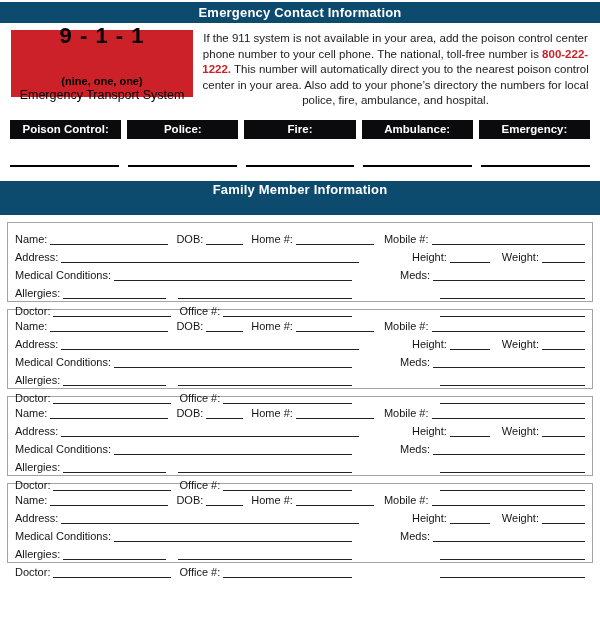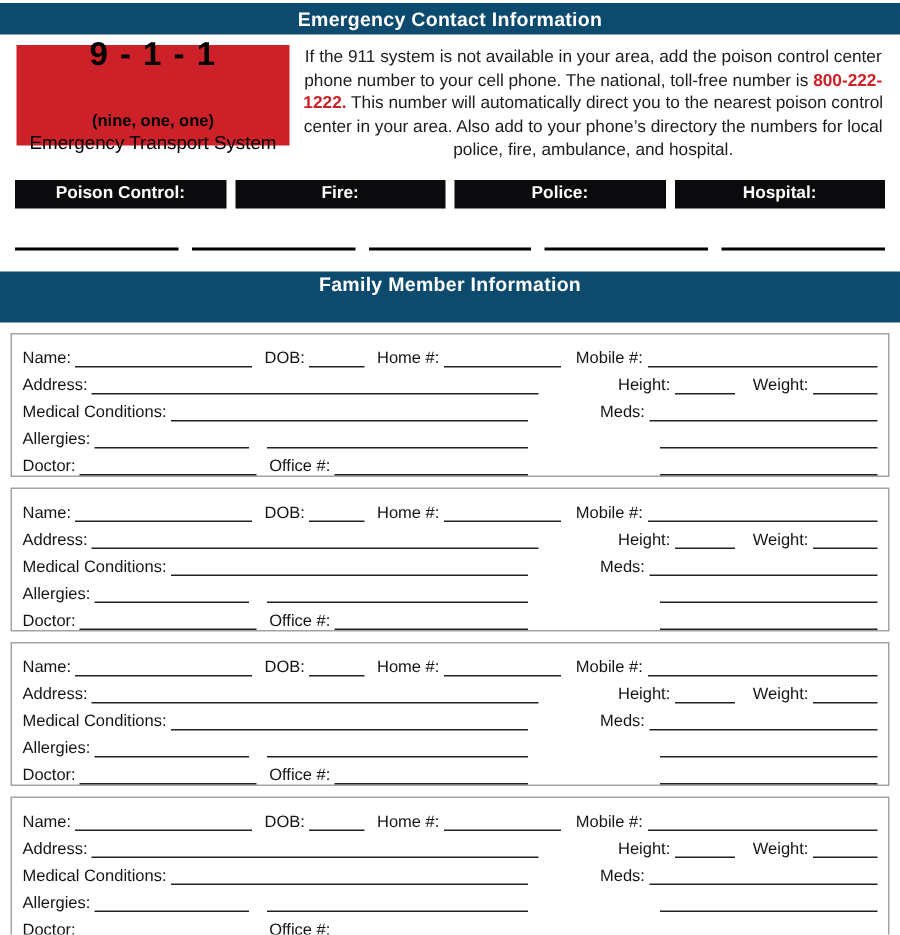--- a/index.html
+++ b/index.html
@@ -35,21 +35,21 @@
     flex: 1; background: #0b0b0d; color: #fff;
     font-weight: bold; font-size: 11.5px; text-align: center;
     height: 19px; line-height: 19px;
   }
   .contact-lines { display: flex; gap: 9px; margin: 26px 10px 0 10px; }
   .contact-line { flex: 1; border-bottom: 2px solid #000; height: 2px; }
   .family-bar { margin-top: 14px; height: 34px; line-height: 18px; }
   #member-boxes { margin: 0 7px; }
   .member-box {
     border: 1.5px solid #a3a3a3;
-    margin-top: 7px; height: 96px;
+    margin-top: 7px; height: 80px;
     padding: 4px 7px 0 7px;
     font-size: 11px; color: #151515;
   }
   .frow { display: flex; align-items: flex-end; height: 18px; }
   .lbl { white-space: nowrap; padding-right: 3px; flex: none; }
   .line { border-bottom: 1px solid #222; height: 12px; display: inline-block; flex: none; }
   .flex1 { flex: 1 1 auto; }
   .leftpart { flex: 1 1 auto; display: flex; align-items: flex-end; padding-right: 7px; }
   .rightcol { width: 185px; flex: none; display: flex; align-items: flex-end; margin-left: 41px; }
   .w118 { width: 118px; } .w37 { width: 37px; } .w78 { width: 78px; }
@@ -67,23 +67,24 @@
   <div class="red-box">
     <div class="red-number">9 - 1 - 1</div>
     <div class="red-words">(nine, one, one)</div>
     <div class="red-system">Emergency Transport System</div>
   </div>
   <div class="info-text"><span>If the 911 system is not available in your area, add the poison control center phone number to your cell phone. The national, toll-free number is </span><span class="phone">800-222-1222.</span><span> This number will automatically direct you to the nearest poison control center in your area. Also add to your phone’s directory the numbers for local police, fire, ambulance, and hospital.</span></div>
 </div>
 
 <div class="contact-bars" id="contact-bars">
     <div class="contact-bar">Poison Control:</div>
+    <div class="contact-bar">Police:</div>
     <div class="contact-bar">Fire:</div>
-    <div class="contact-bar">Police:</div>
-    <div class="contact-bar">Hospital:</div>
+    <div class="contact-bar">Ambulance:</div>
+    <div class="contact-bar">Emergency:</div>
   </div>
 <div class="contact-lines" id="contact-lines">
     <div class="contact-line"></div>
     <div class="contact-line"></div>
     <div class="contact-line"></div>
     <div class="contact-line"></div>
     <div class="contact-line"></div>
   </div>
 
 <div class="header-bar family-bar">Family Member Information</div>

